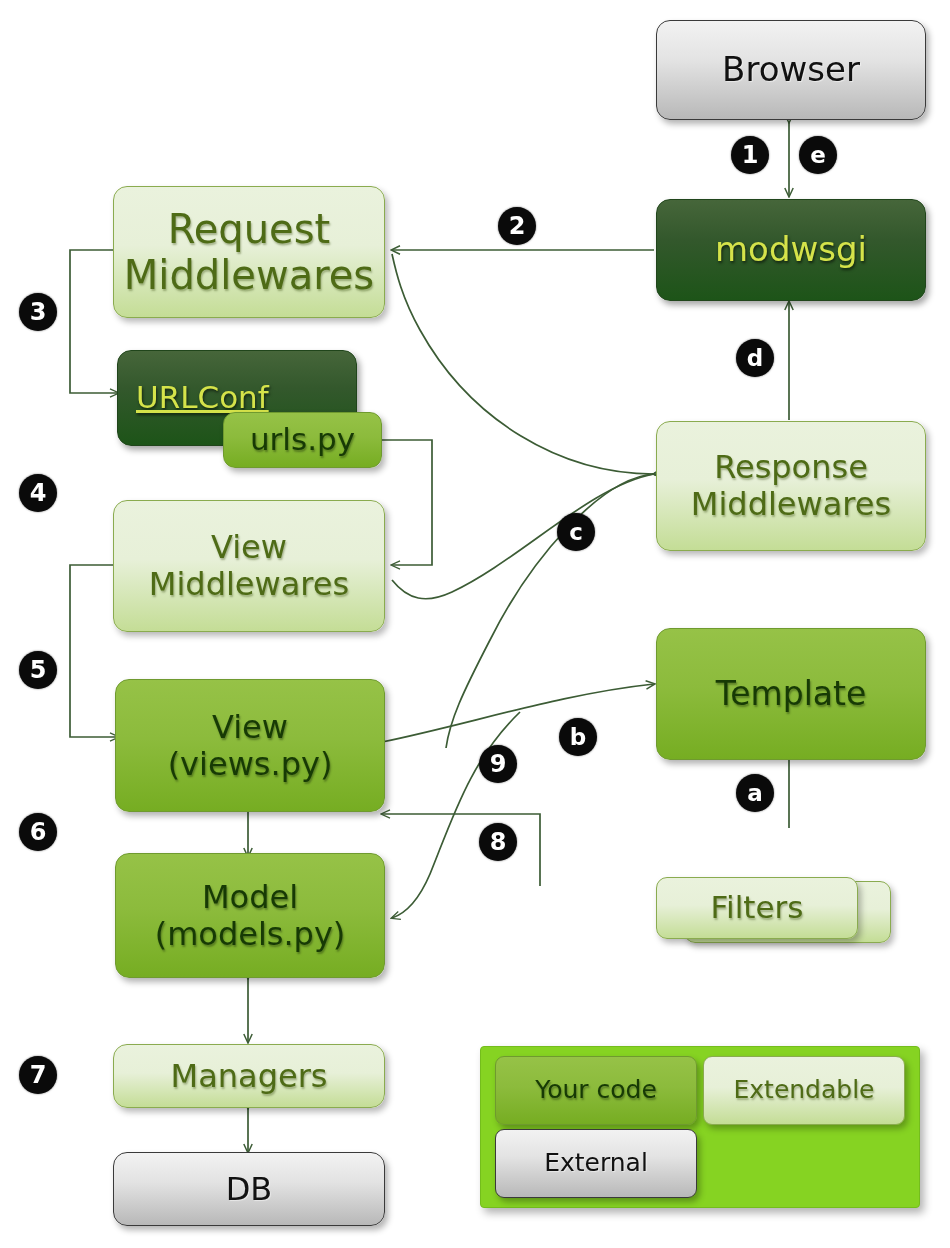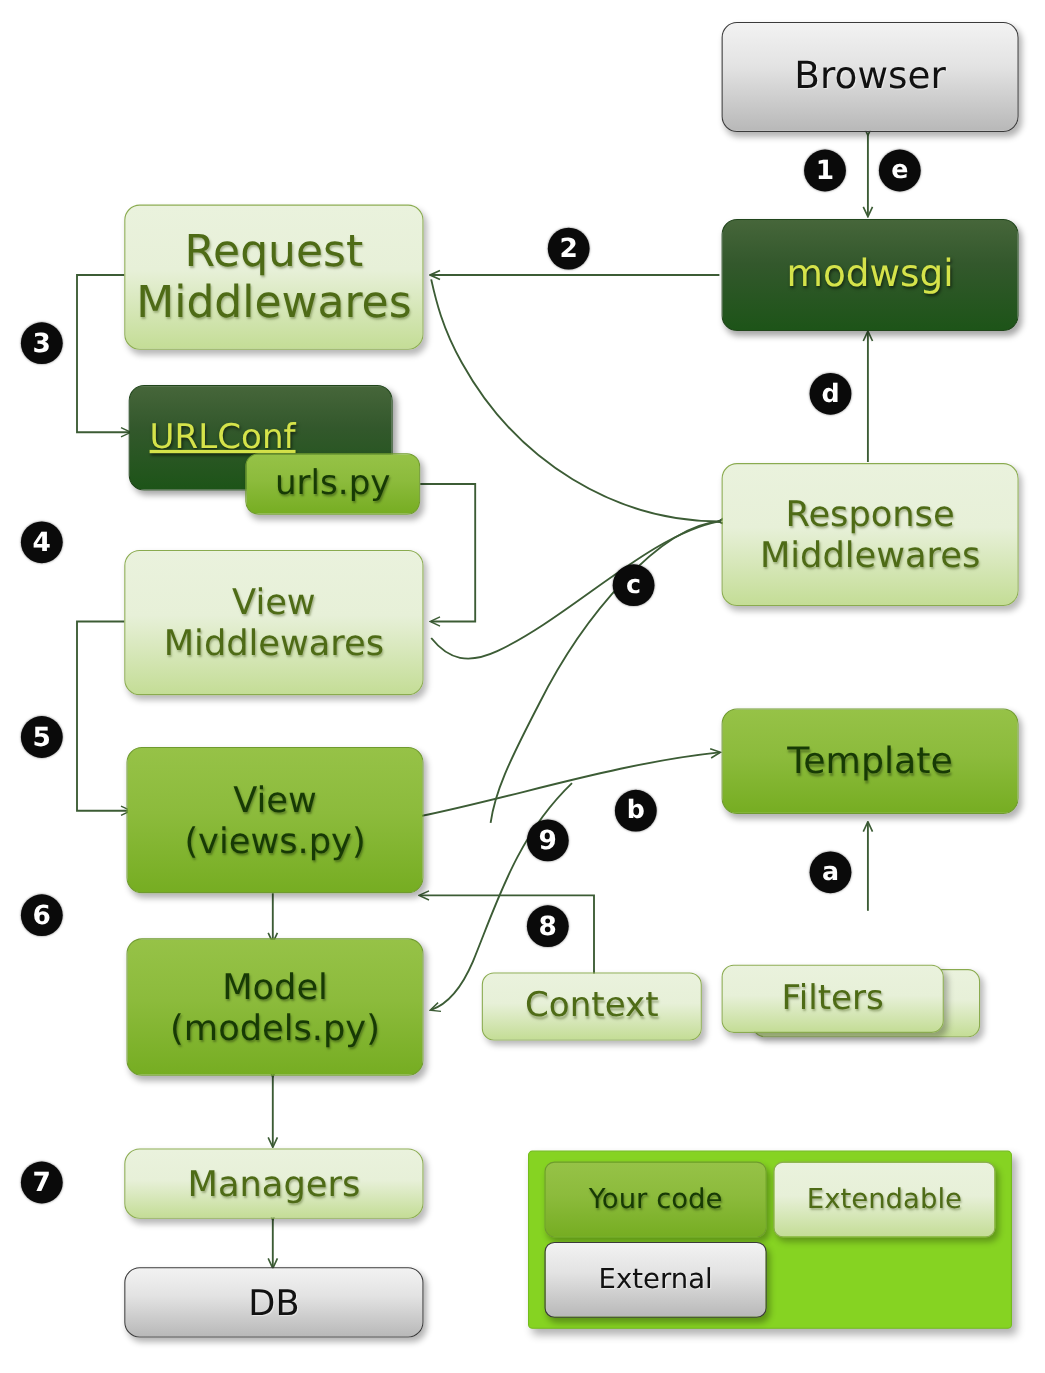--- a/index.html
+++ b/index.html
@@ -193,44 +193,41 @@
 
   <div class="node t-yourcode" style="left:115px; top:853px; width:270px; height:125px; font-size:32px;">
     <span class="lbl">Model
 (models.py)</span>
   </div>
 
   <div class="node t-extendable" style="left:113px; top:1044px; width:272px; height:64px; font-size:32px;">
     <span class="lbl">Managers</span>
   </div>
 
-  <div class="node t-external" style="left:113px; top:1152px; width:272px; height:64px; font-size:32px;">
+  <div class="node t-external" style="left:113px; top:1152px; width:272px; height:74px; font-size:32px;">
     <span class="lbl">DB</span>
   </div>
 
   <div class="node t-extendable" style="left:656px; top:421px; width:270px; height:130px; font-size:32px;">
     <span class="lbl">Response
 Middlewares</span>
   </div>
 
-  <div class="node t-yourcode" style="left:656px; top:628px; width:270px; height:96px; font-size:33px;margin-top:16px;">
+  <div class="node t-yourcode" style="left:656px; top:628px; width:270px; height:132px; font-size:33px;">
     <span class="lbl">Template</span>
   </div>
 
   <div class="node t-extendable" style="left:656px; top:829px; width:202px; height:62px; font-size:31px; border-radius:11px; z-index:4;margin-top:48px;">
     <span class="lbl">Filters</span>
   </div>
 
   <div class="node t-extendable" style="left:684px; top:881px; width:207px; height:62px; font-size:31px; border-radius:11px; z-index:3;">
     <span class="lbl">Tags</span>
   </div>
 
-  <div class="node t-extendable" style="left:438px; top:884px; width:200px; height:62px; font-size:31px; border-radius:11px;">
-    <span class="lbl">Context</span>
-  </div>
 
   <div class="badge" style="left:731px; top:136px;">
     <span>1</span>
   </div>
   <div class="badge alpha" style="left:799px; top:136px;">
     <span>e</span>
   </div>
   <div class="badge" style="left:498px; top:207px;">
     <span>2</span>
   </div>

